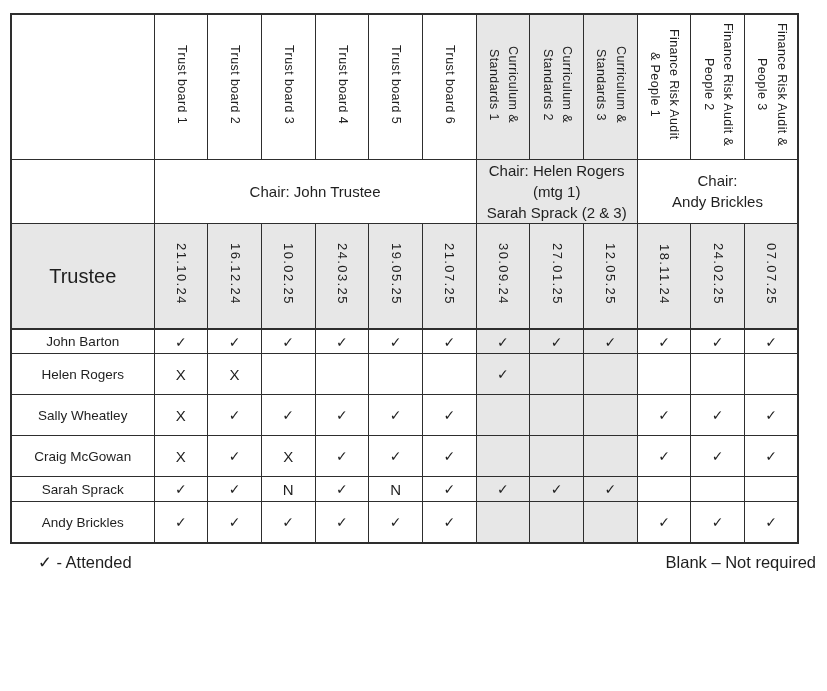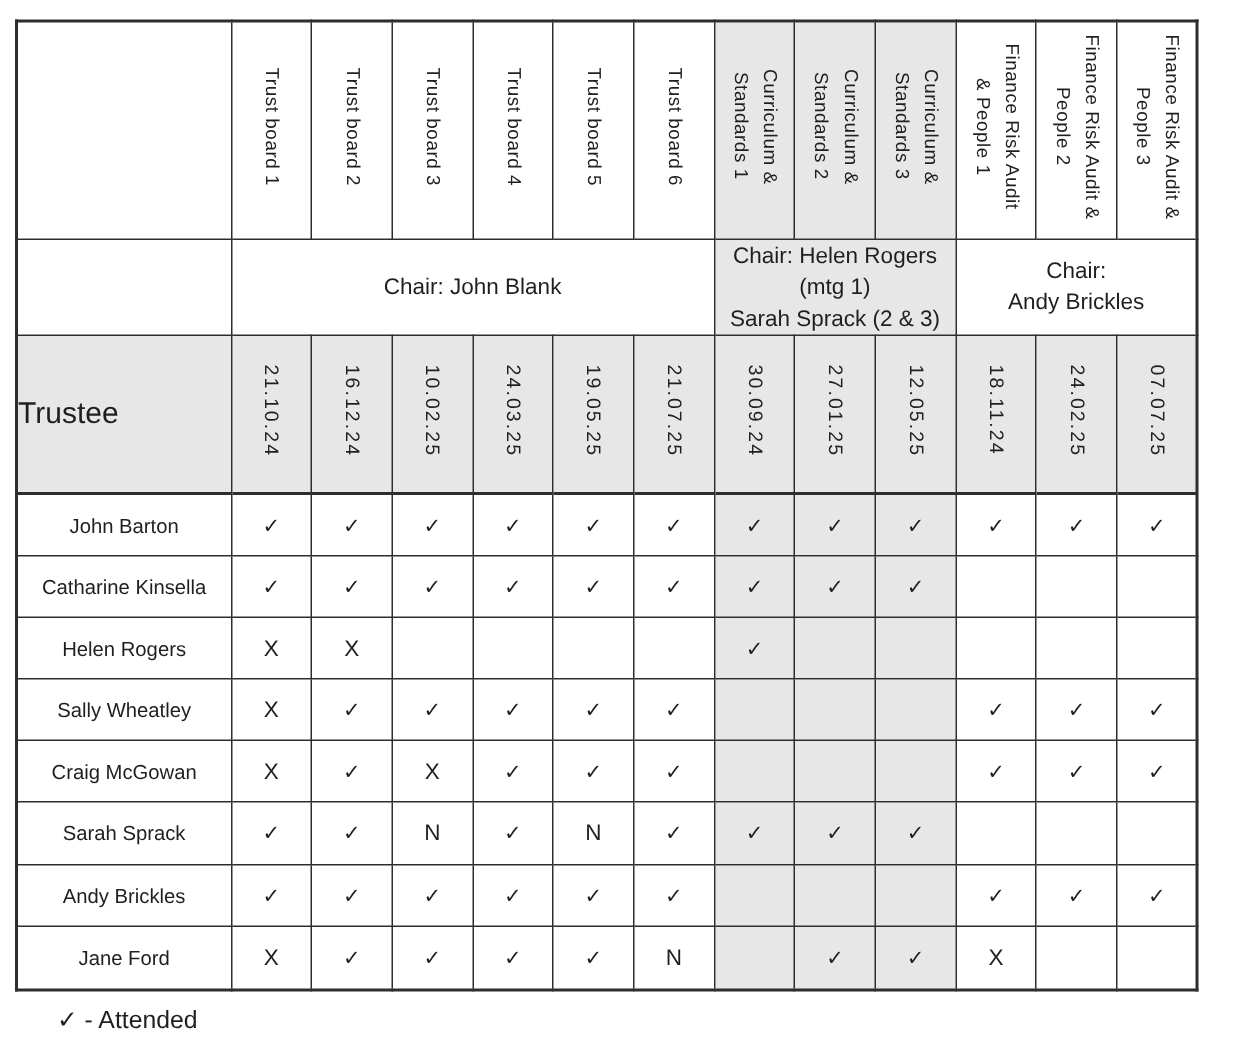--- a/index.html
+++ b/index.html
@@ -21,33 +21,33 @@
   }
   td{
     border:1.6px solid var(--border);
     padding:0;overflow:hidden;
   }
   #row-committees{height:145px;}
   #row-chairs{height:64px;}
   #row-dates{height:105px;}
   #row-dates td{border-bottom-width:2.5px;}
   tr.tall{height:41px;}
-  tr.short{height:42px;}
+  tr.short{height:25px;}
   .shade{background:var(--shade);}
   .vcell{text-align:center;vertical-align:middle;}
   .vtext{
     display:inline-block;
     writing-mode:vertical-rl;
     white-space:pre-line;
     font-size:12.5px;
     line-height:1.55;
     letter-spacing:.4px;
   }
   .vdate{font-size:13px;letter-spacing:1.4px;}
-  .trustee-cell{font-size:20px;vertical-align:middle;}
+  .trustee-cell{font-size:20px;text-align:center;vertical-align:middle;}
   .chair{
     font-size:15px;text-align:center;vertical-align:middle;line-height:1.42;
   }
   .chair .lines{white-space:pre-line;}
   .tname{font-size:13.5px;text-align:center;vertical-align:middle;}
   .mk{text-align:center;vertical-align:middle;font-size:15px;}
   .mk.chk{font-weight:bold;font-size:14px;}
   .legend{
     display:flex;justify-content:space-between;
     width:778px;margin:9px 0 0 28px;
@@ -94,21 +94,21 @@
           <td class="vcell"><div class="vtext">Finance Risk Audit
 &amp; People 1</div></td>
           <td class="vcell"><div class="vtext">Finance Risk Audit &amp;
 People 2</div></td>
           <td class="vcell"><div class="vtext">Finance Risk Audit &amp;
 People 3</div></td>
         </tr>
       <tr id="row-chairs">
           <td></td>
           <td class="chair" colspan="6">
-            <div class="lines">Chair: John Blank</div>
+            <div class="lines">Chair: John Trustee</div>
           </td>
           <td class="chair shade" colspan="3">
             <div class="lines">Chair: Helen Rogers
 (mtg 1)
 Sarah Sprack (2 &amp; 3)</div>
           </td>
           <td class="chair" colspan="3">
             <div class="lines">Chair:
 Andy Brickles</div>
           </td>
@@ -139,35 +139,20 @@
           <td class="mk chk">✓</td>
           <td class="mk chk">✓</td>
           <td class="mk shade chk">✓</td>
           <td class="mk shade chk">✓</td>
           <td class="mk shade chk">✓</td>
           <td class="mk chk">✓</td>
           <td class="mk chk">✓</td>
           <td class="mk chk">✓</td>
         </tr>
         <tr class="tall">
-          <td class="tname">Catharine Kinsella</td>
-          <td class="mk chk">✓</td>
-          <td class="mk chk">✓</td>
-          <td class="mk chk">✓</td>
-          <td class="mk chk">✓</td>
-          <td class="mk chk">✓</td>
-          <td class="mk chk">✓</td>
-          <td class="mk shade chk">✓</td>
-          <td class="mk shade chk">✓</td>
-          <td class="mk shade chk">✓</td>
-          <td class="mk"></td>
-          <td class="mk"></td>
-          <td class="mk"></td>
-        </tr>
-        <tr class="tall">
           <td class="tname">Helen Rogers</td>
           <td class="mk">X</td>
           <td class="mk">X</td>
           <td class="mk"></td>
           <td class="mk"></td>
           <td class="mk"></td>
           <td class="mk"></td>
           <td class="mk shade chk">✓</td>
           <td class="mk shade"></td>
           <td class="mk shade"></td>
@@ -227,34 +212,20 @@
           <td class="mk chk">✓</td>
           <td class="mk chk">✓</td>
           <td class="mk chk">✓</td>
           <td class="mk chk">✓</td>
           <td class="mk shade"></td>
           <td class="mk shade"></td>
           <td class="mk shade"></td>
           <td class="mk chk">✓</td>
           <td class="mk chk">✓</td>
           <td class="mk chk">✓</td>
-        </tr>
-        <tr class="short">
-          <td class="tname">Jane Ford</td>
-          <td class="mk">X</td>
-          <td class="mk chk">✓</td>
-          <td class="mk chk">✓</td>
-          <td class="mk chk">✓</td>
-          <td class="mk chk">✓</td>
-          <td class="mk">N</td>
-          <td class="mk shade"></td>
-          <td class="mk shade chk">✓</td>
-          <td class="mk shade chk">✓</td>
-          <td class="mk">X</td>
-          <td class="mk"></td>
-          <td class="mk"></td>
         </tr>
       </tbody>
   </table>
   <div id="legend" class="legend">
       <span class="lg-item"><span class="lg-sym chk">✓</span><span> - Attended</span></span>
+      <span class="lg-item"><span class="lg-sym">Blank</span><span> – Not required</span></span>
     </div>
 </div>
 
 </body></html>

